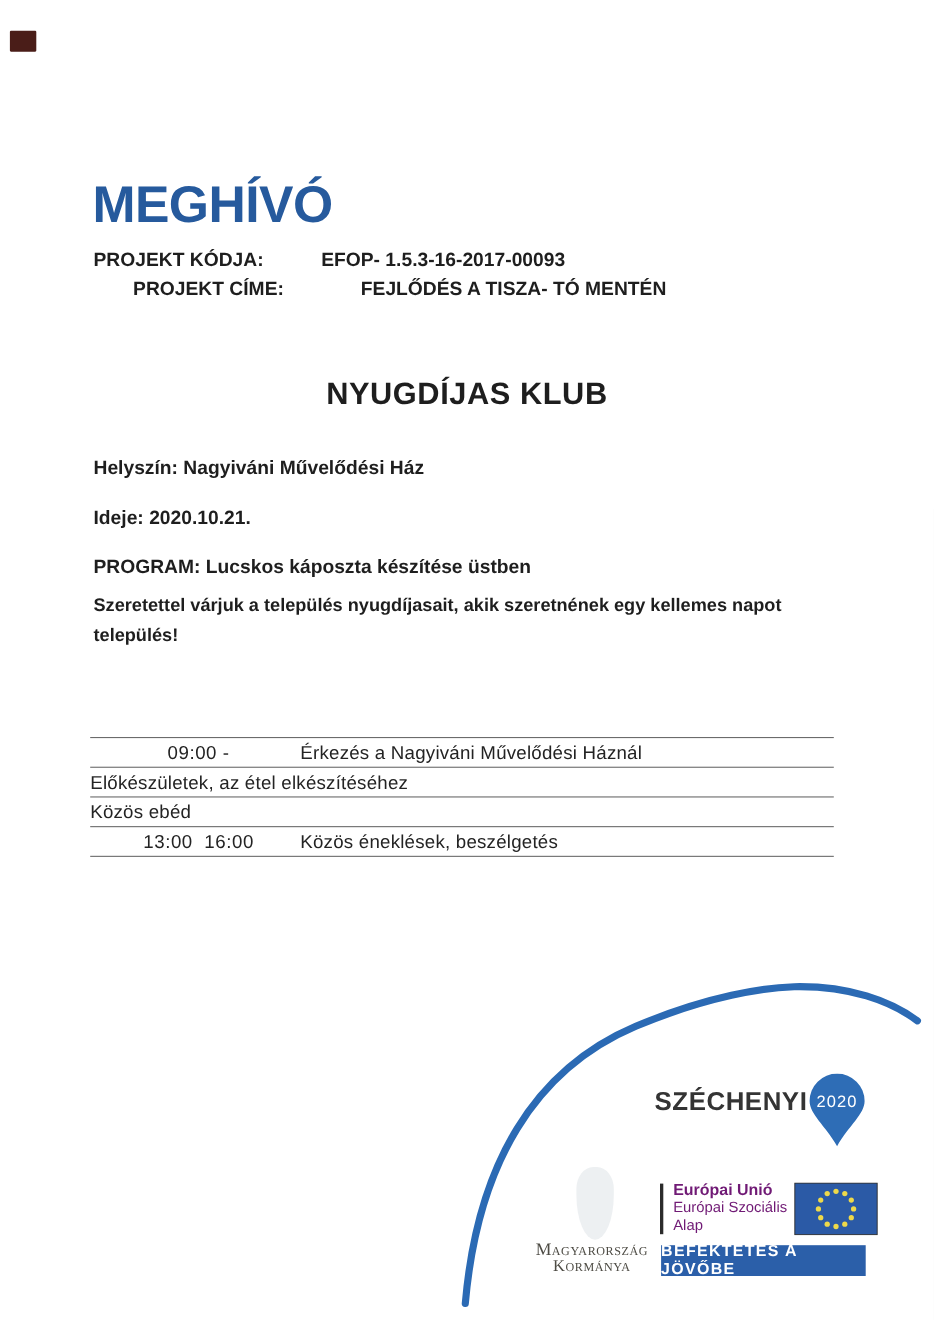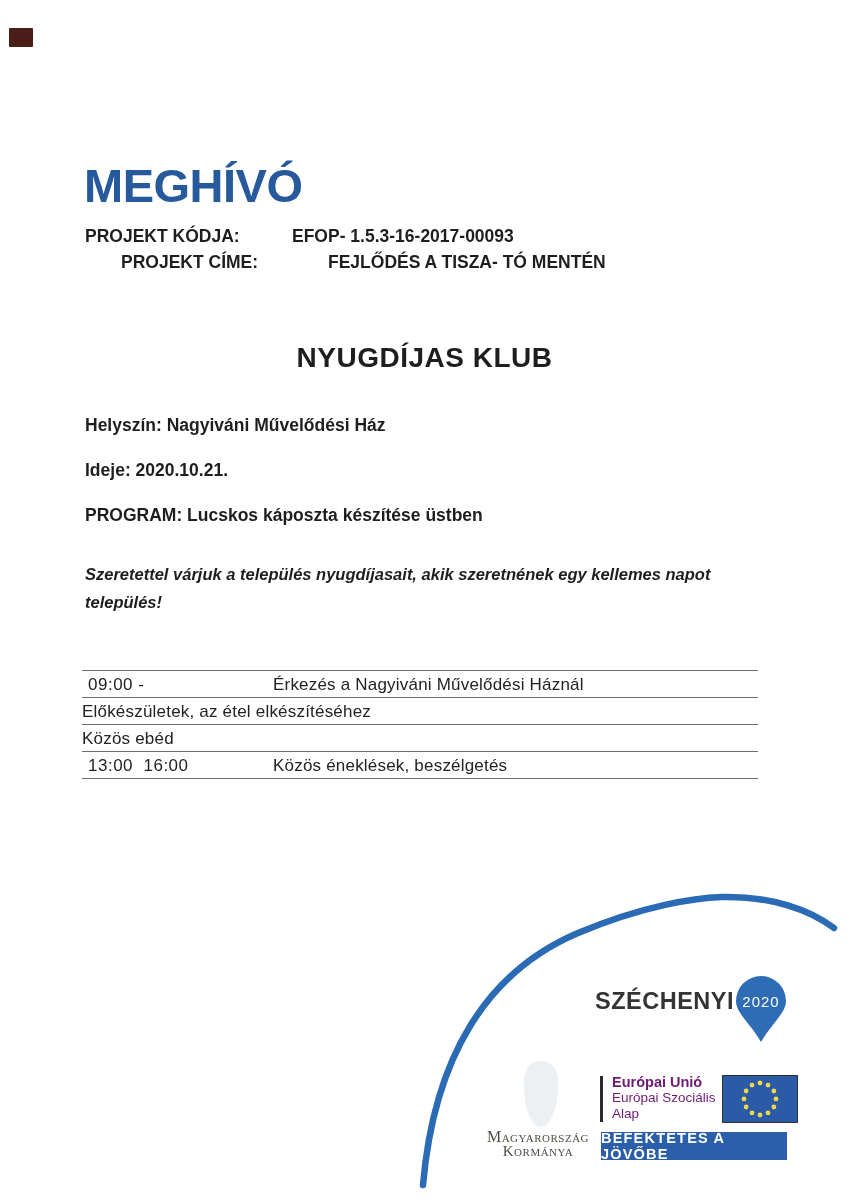--- a/index.html
+++ b/index.html
@@ -15,28 +15,28 @@
     font-size:47px;font-weight:bold;letter-spacing:-0.5px;line-height:46px;
     color:var(--title-blue,#265a9d);}
   .proj-row{position:absolute;left:85px;width:600px;font-size:17.5px;font-weight:bold;line-height:25px;}
   .proj-row.r1{top:224px;}
   .proj-row.r2{top:250px;margin-left:36px;}
   .proj-label{display:inline-block;width:207px;}
   .event-title{position:absolute;left:0;right:0;top:342px;text-align:center;
     font-size:28px;font-weight:bold;letter-spacing:0.5px;}
   .detail{position:absolute;left:85px;font-size:17.5px;font-weight:bold;line-height:24px;}
   .d1{top:413px;} .d2{top:458px;} .d3{top:503px;}
-  .invitation{position:absolute;left:85px;top:560px;width:690px;
-    font-size:16.5px;font-weight:bold;line-height:28px;font-style:italic;}
+  .invitation{position:absolute;left:85px;top:536px;width:690px;
+    font-size:16.5px;font-weight:bold;line-height:28px;}
   .schedule{position:absolute;left:82px;top:670px;width:676px;
     border-bottom:1.5px solid #6b6b6b;}
   .sched-row{display:flex;height:26px;border-top:1.5px solid #6b6b6b;
     font-size:17px;color:#232323;}
   .cell{line-height:27px;white-space:pre-wrap;}
-  .cell.time{width:185px;padding-left:6px;letter-spacing:0.5px;}
+  .cell.time{width:185px;padding-left:6px;letter-spacing:0.5px;text-align:center;}
   .cell.act{flex:1;letter-spacing:0.2px;}
   .arc{position:absolute;left:0;top:0;width:849px;height:1200px;pointer-events:none;}
   .arc-path{fill:none;stroke:var(--arc-blue,#2b6ab4);stroke-width:6.5;stroke-linecap:round;}
   .szbrand{position:absolute;left:595px;top:990px;font-size:23.5px;font-weight:bold;
     letter-spacing:0.5px;color:#343434;line-height:23px;}
   .pin{position:absolute;left:735px;top:976px;width:52px;height:67px;}
   .pin svg{position:absolute;left:0;top:0;}
   .pin-path{fill:var(--pin-blue,#2e6db6);}
   .pin-year{position:absolute;left:0;top:17px;width:52px;text-align:center;
     font-size:15px;color:#ffffff;letter-spacing:1px;font-weight:400;}

